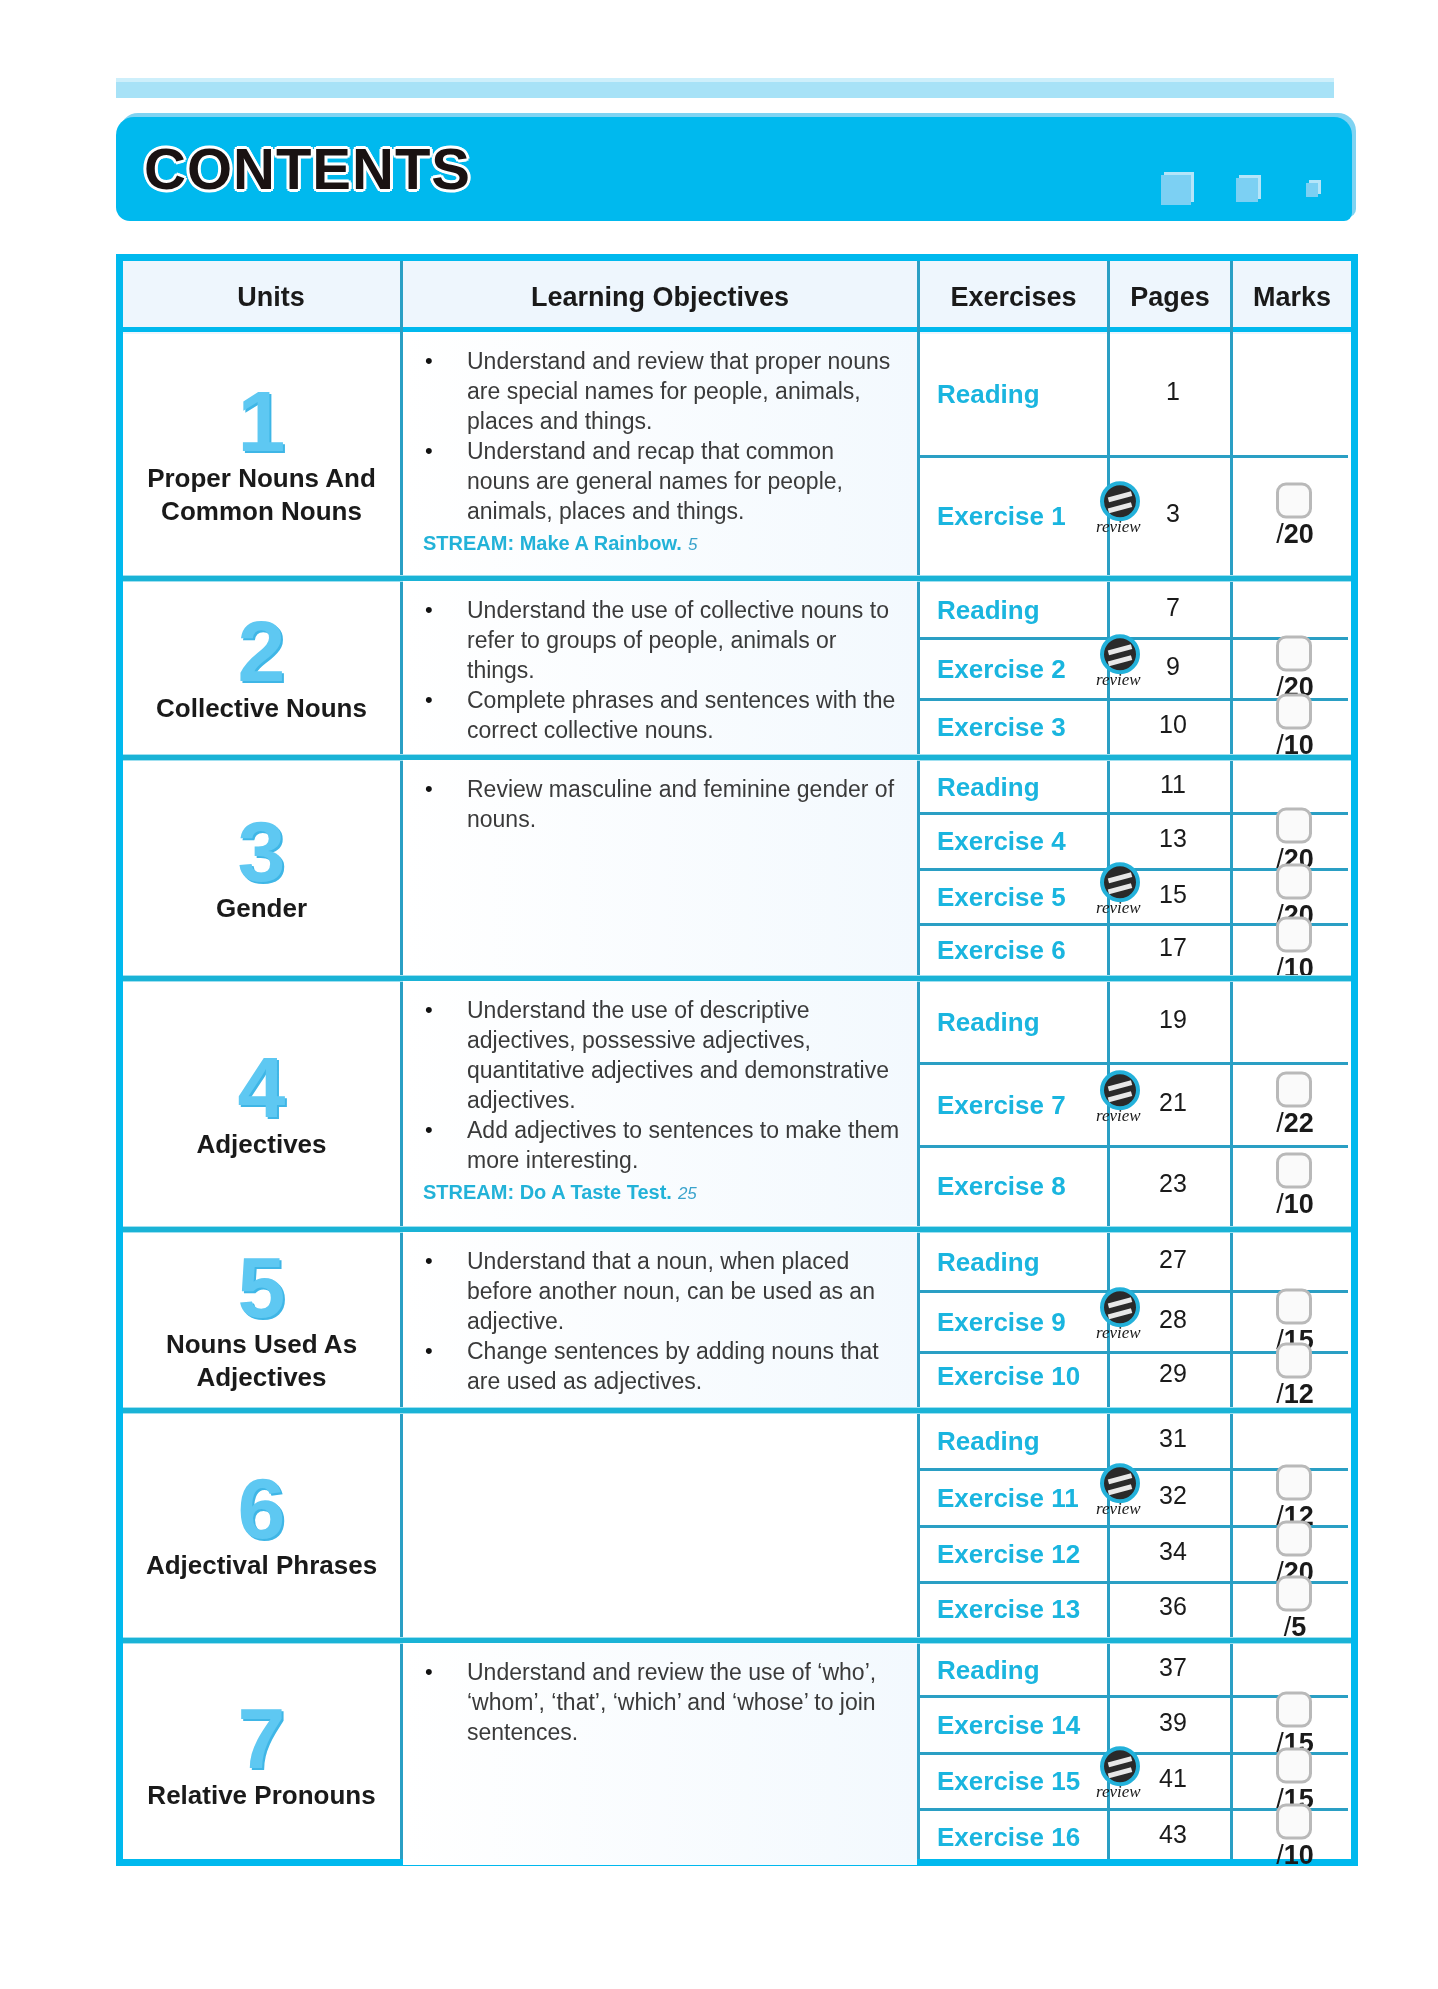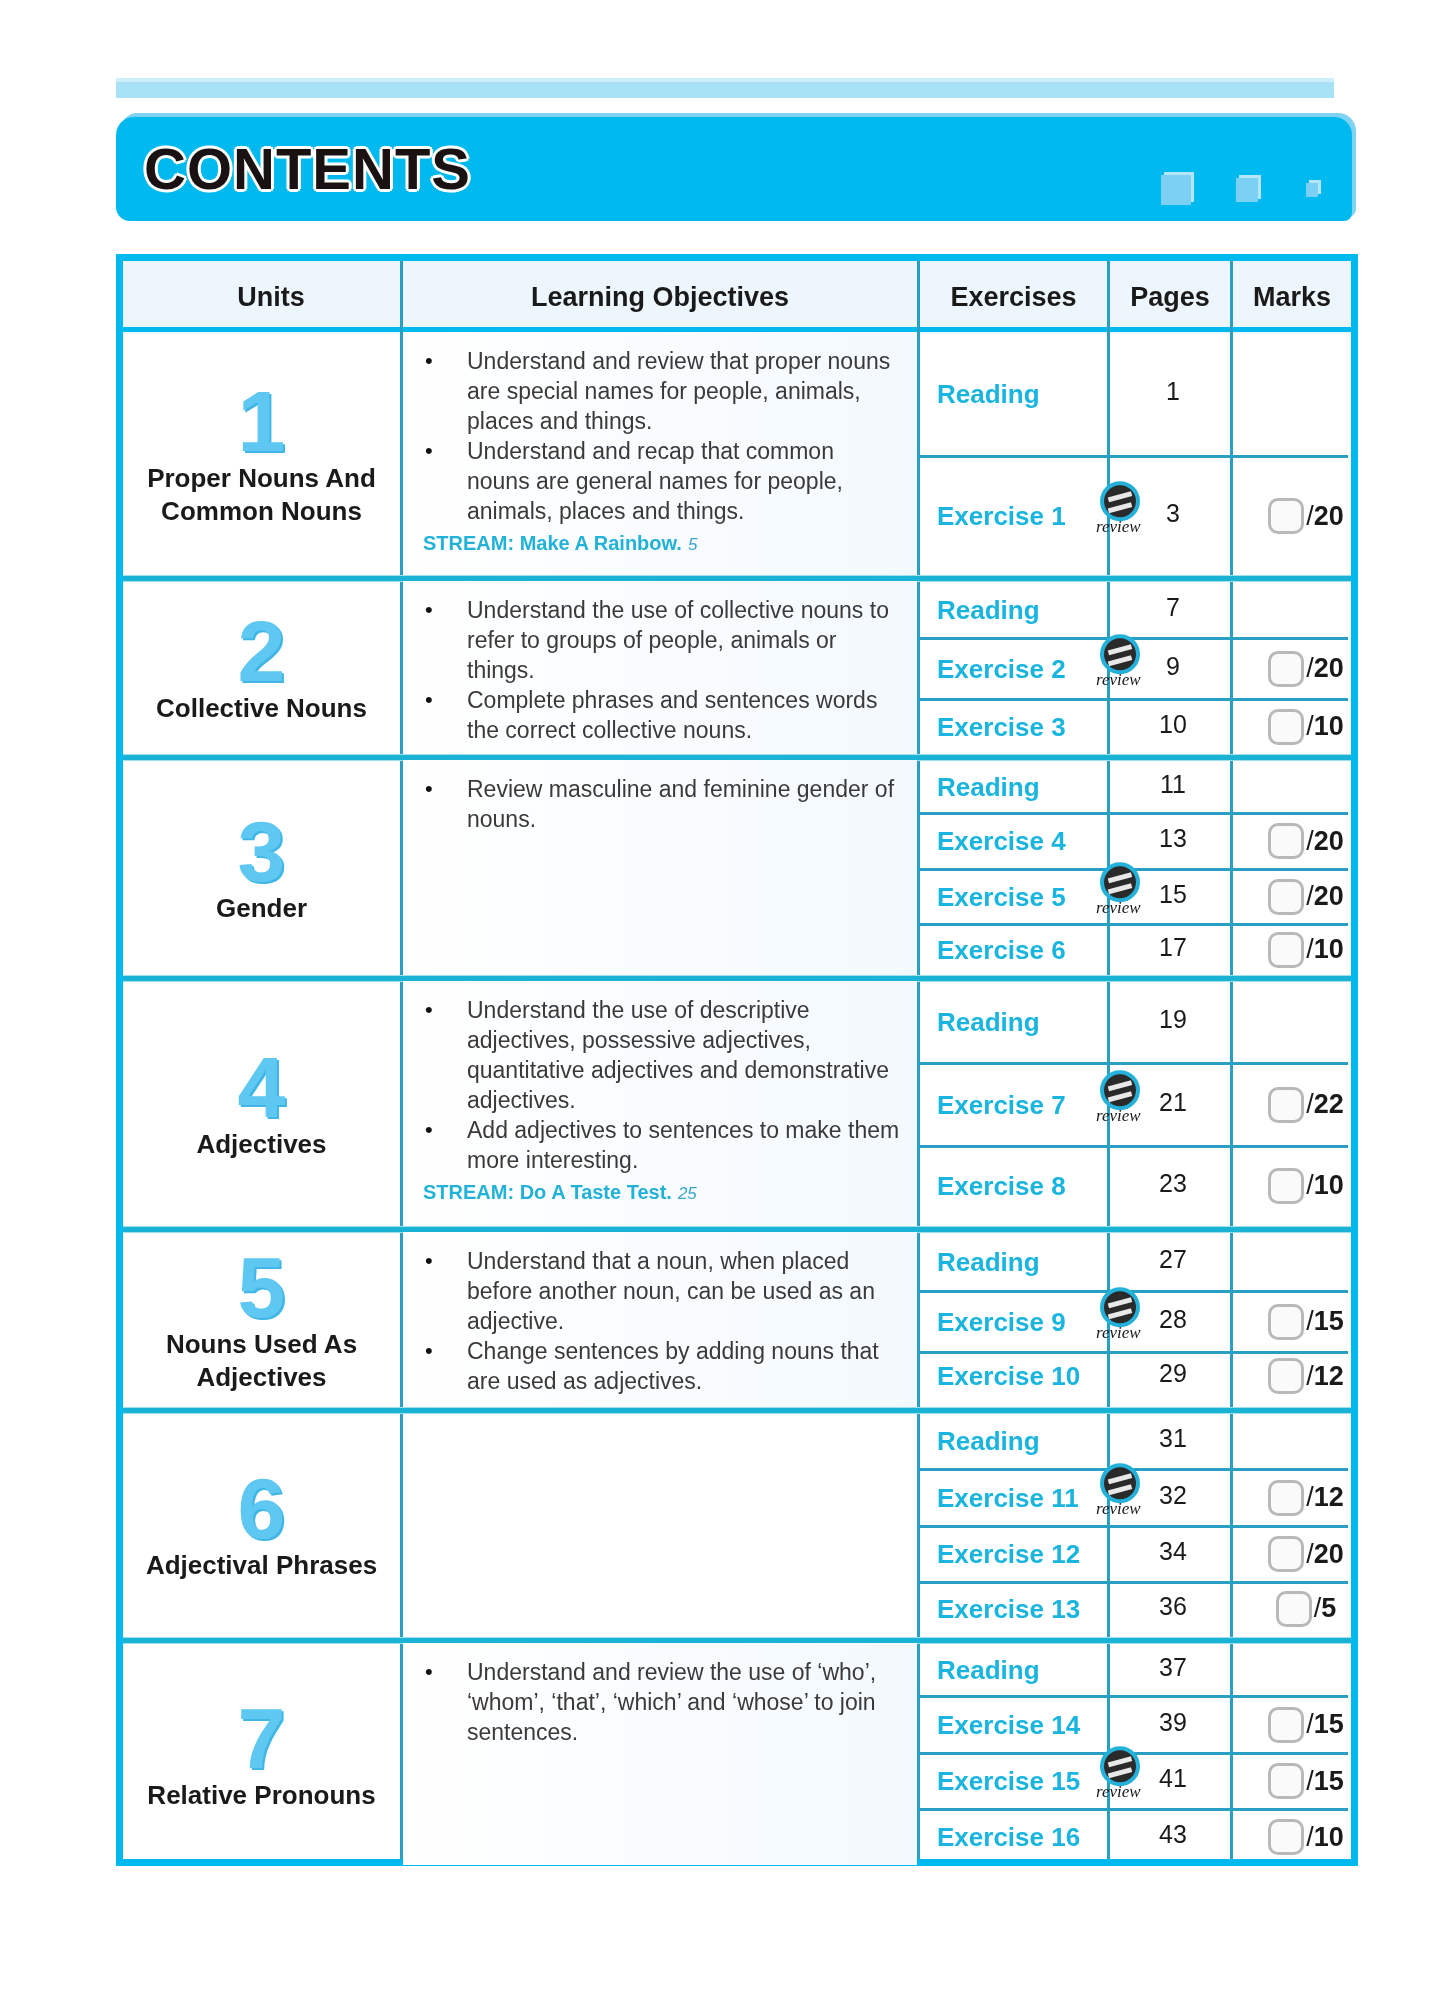--- a/index.html
+++ b/index.html
@@ -47,22 +47,22 @@
   .obj-list li::before { content: "\2022"; position: absolute; left: 2px; top: 0; color: #111; font-size: 22px; }
   .stream { font-size: 20px; font-weight: bold; color: #22b2d8; margin-top: 6px; }
   .stream .pg { font-style: italic; font-weight: normal; font-size: 17px; color: #3aa3cc; margin-left: 6px; }
 
   .ex-row { position: absolute; left: 797px; width: 428px; box-sizing: border-box; }
   .ex-row .rline { position: absolute; left: 0; right: 0; bottom: -2px; height: 3px; background: #2a9fc4; }
   .ex-name { position: absolute; left: 17px; top: 50%; transform: translateY(-50%);
              font-size: 26px; font-weight: bold; color: #1ab5df; }
   .ex-page { position: absolute; left: 193px; width: 120px; top: 50%; transform: translateY(-60%);
              text-align: center; font-size: 25px; color: #1a1a1a; }
-  .ex-marks { position: absolute; left: 324px; width: 112px; top: 50%; transform: translateY(-50%);
-              display: flex; align-items: center; justify-content: center; padding-left: 12px; box-sizing: border-box; }
+  .ex-marks { position: absolute; left: 312px; width: 112px; top: 50%; transform: translateY(-50%);
+              display: flex; align-items: center; justify-content: space-between; padding-left: 12px; box-sizing: border-box; flex-direction: column; }
   .mark-box { width: 36px; height: 36px; border: 3px solid #b9b9b9; border-radius: 10px; box-sizing: border-box; background: #fafafa; }
   .mark-total { font-size: 27px; font-weight: bold; color: #1a1a1a; margin-left: 2px; }
   .mark-total .slash { font-weight: normal; }
 
   .review { position: absolute; left: 176px; top: 50%; transform: translateY(-60%); width: 50px; height: 58px; z-index: 3; }
   .review-disc { position: absolute; left: 4px; top: 0; width: 40px; height: 40px; border-radius: 50%;
                  border: 4px solid #23b1da; box-sizing: border-box; background: #2a2a2a; overflow: hidden; }
   .review-disc::before, .review-disc::after { content: ""; position: absolute; left: 4px; right: 4px; height: 5px; background: #e8e8e8; transform: rotate(-15deg); }
   .review-disc::before { top: 9px; }
   .review-disc::after { top: 20px; }
@@ -124,21 +124,21 @@
         </div>
       </div>
       <div class="unit-line" style="top: 314px;"></div>
       <div class="unit-cell" style="top: 320px; height: 173px;">
         <div class="unit-num">2</div>
         <div class="unit-name" style="max-width: 250px;">Collective Nouns</div>
       </div>
       <div class="obj-cell" style="top: 320px; height: 173px;">
         <ul class="obj-list">
           <li>Understand the use of collective nouns to refer to groups of people, animals or things.</li>
-          <li>Complete phrases and sentences words the correct collective nouns.</li>
+          <li>Complete phrases and sentences with the correct collective nouns.</li>
         </ul>
       </div>
       <div class="ex-row" style="top: 320px; height: 57px;">
         <span class="ex-name">Reading</span>
         <span class="ex-page">7</span>
         <div class="rline"></div>
       </div>
       <div class="ex-row" style="top: 377px; height: 61px;">
         <span class="ex-name">Exercise 2</span>
         <div class="review">

